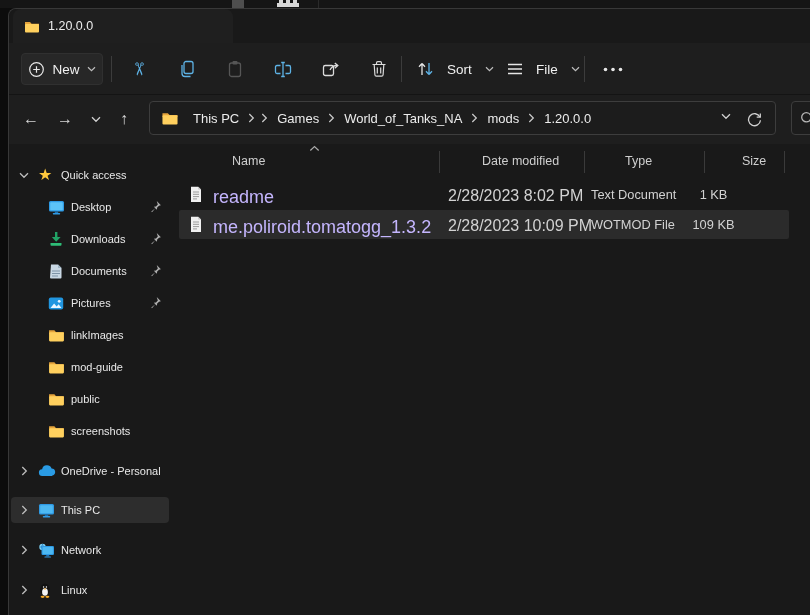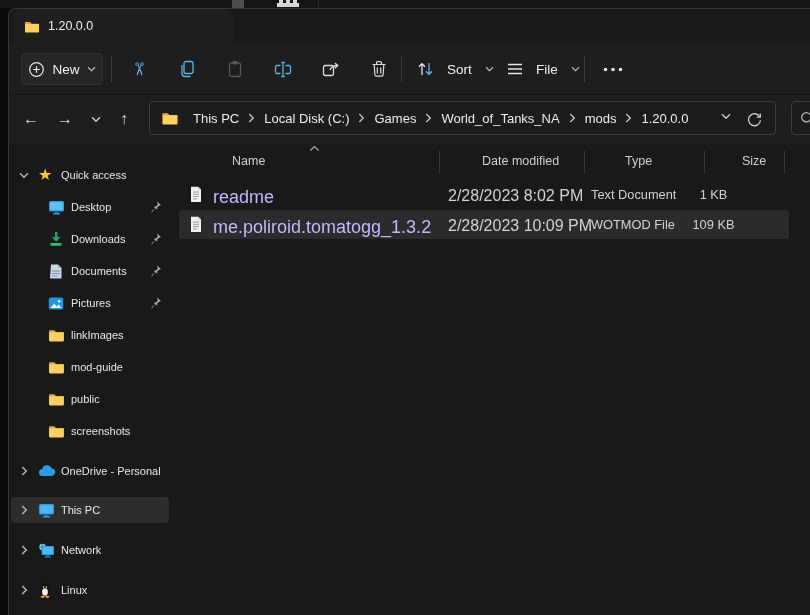--- a/index.html
+++ b/index.html
@@ -277,21 +277,20 @@
             <rect x="1" y="4" width="14" height="8.5" rx="1" fill="#ffd05e"></rect>
           </svg>
       </span>
       <div class="crumbs">
         <span class="crumb">This PC</span>
         <span class="crumb-sep">
             <svg width="7" height="10" viewBox="0 0 7 10" fill="none" stroke="#c8c8c8" stroke-width="1.3">
               <path d="M1.3 1 l4 4 -4 4"></path>
             </svg>
           </span>
-        <span class="crumb">Local Disk (C:)</span>
         <span class="crumb-sep">
             <svg width="7" height="10" viewBox="0 0 7 10" fill="none" stroke="#c8c8c8" stroke-width="1.3">
               <path d="M1.3 1 l4 4 -4 4"></path>
             </svg>
           </span>
         <span class="crumb">Games</span>
         <span class="crumb-sep">
             <svg width="7" height="10" viewBox="0 0 7 10" fill="none" stroke="#c8c8c8" stroke-width="1.3">
               <path d="M1.3 1 l4 4 -4 4"></path>
             </svg>

